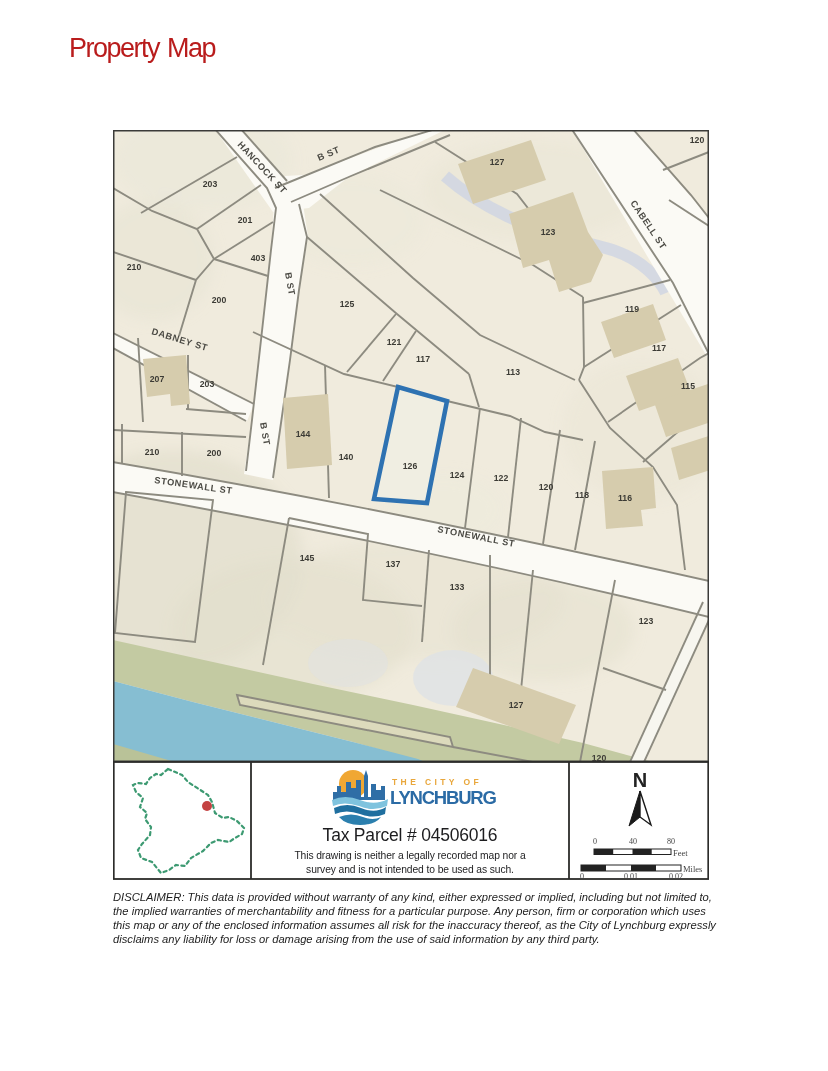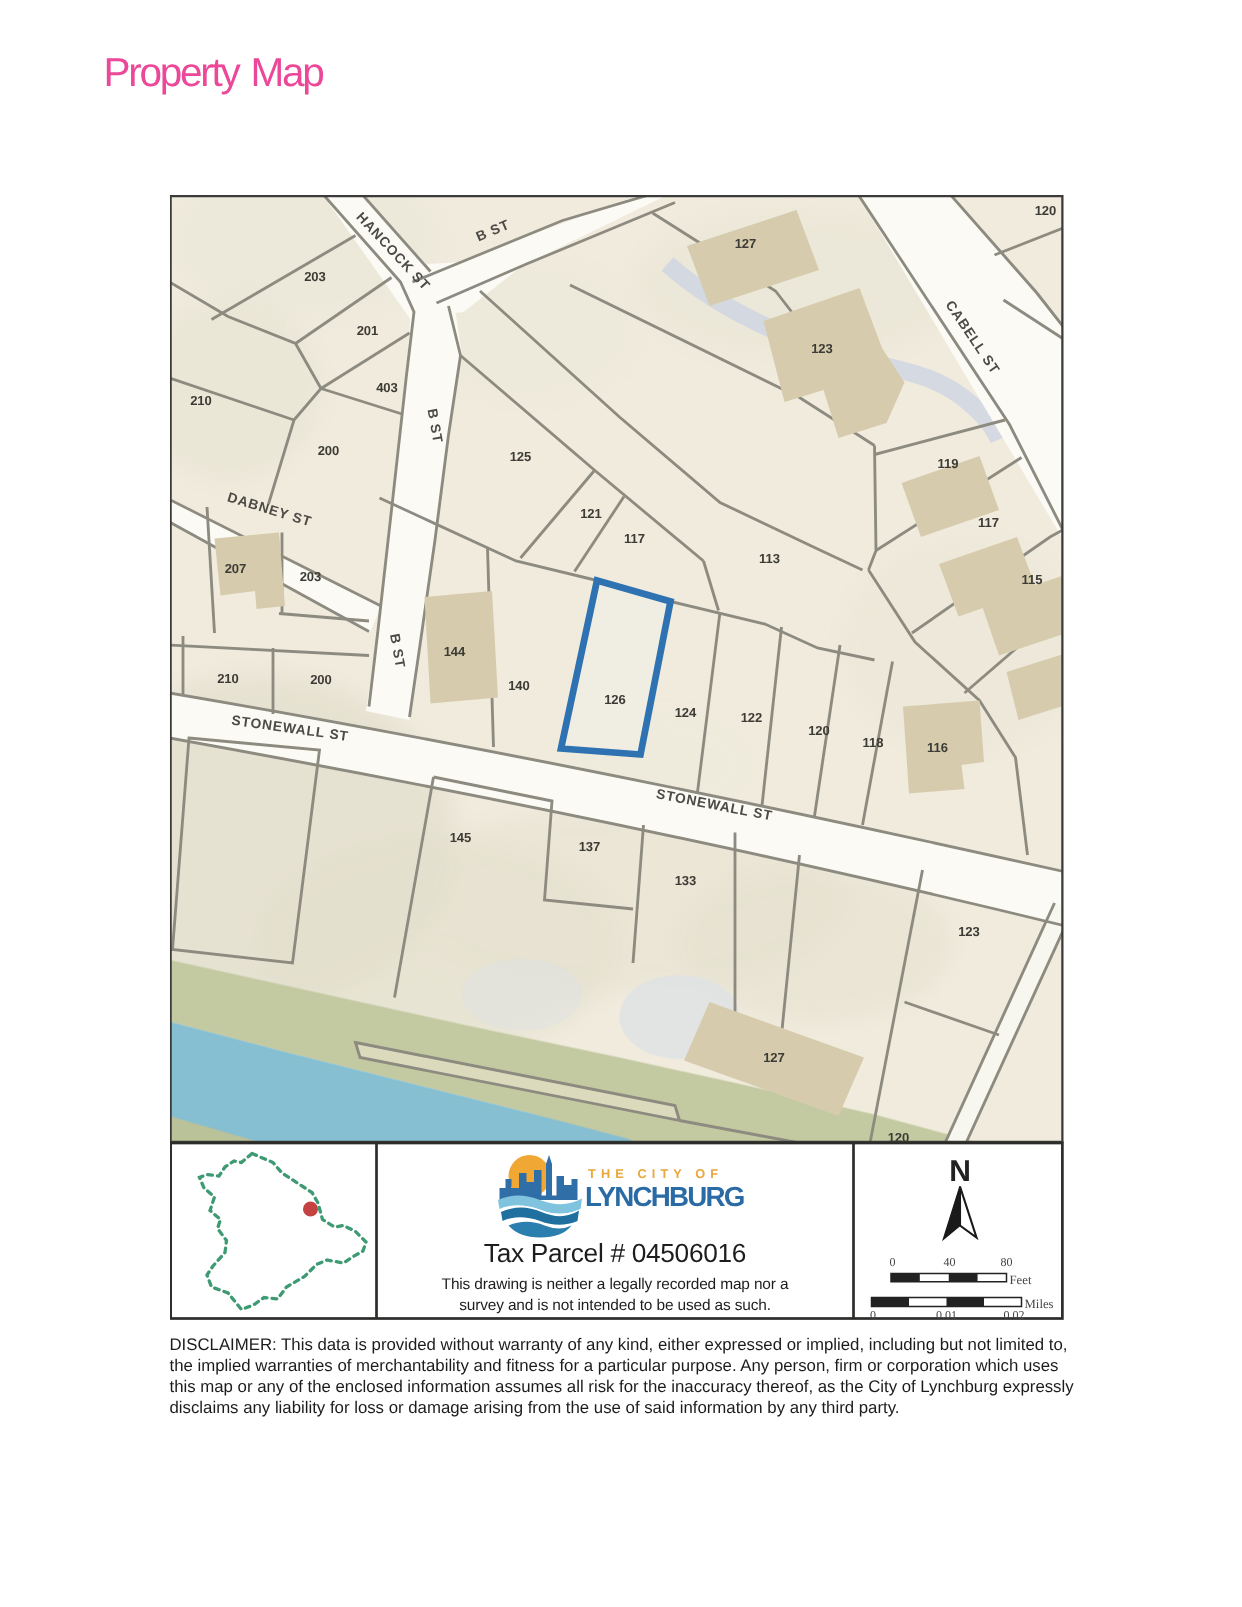--- a/index.html
+++ b/index.html
@@ -1,22 +1,22 @@
 <!DOCTYPE html>
 <html><head>
 <meta charset="utf-8">
 <style>
   html,body{margin:0;padding:0;background:#ffffff;width:828px;height:1071px;
     font-family:"Liberation Sans", sans-serif;}
   .page{position:relative;width:828px;height:1071px;overflow:hidden;background:#fff;}
-  .title{position:absolute;left:69px;top:33px;font-size:27px;color:#ec4899;
+  .title{position:absolute;left:69px;top:33px;font-size:27px;color:#b91c1c;
     letter-spacing:-1.5px;font-weight:400;word-spacing:2px;}
   .mapsvg{position:absolute;left:113px;top:130px;}
   .disc{position:absolute;left:113px;top:890px;width:640px;font-size:11.2px;
-    line-height:14px;color:#1c1c1c;}
+    line-height:14px;color:#1c1c1c;font-style:italic;}
 </style>
 </head>
 <body>
 <div class="page">
 
 <div class="title">Property Map</div>
 
 <svg class="mapsvg" width="596" height="754" viewBox="0 0 596 754">
 <defs>
   <clipPath id="mapclip">

